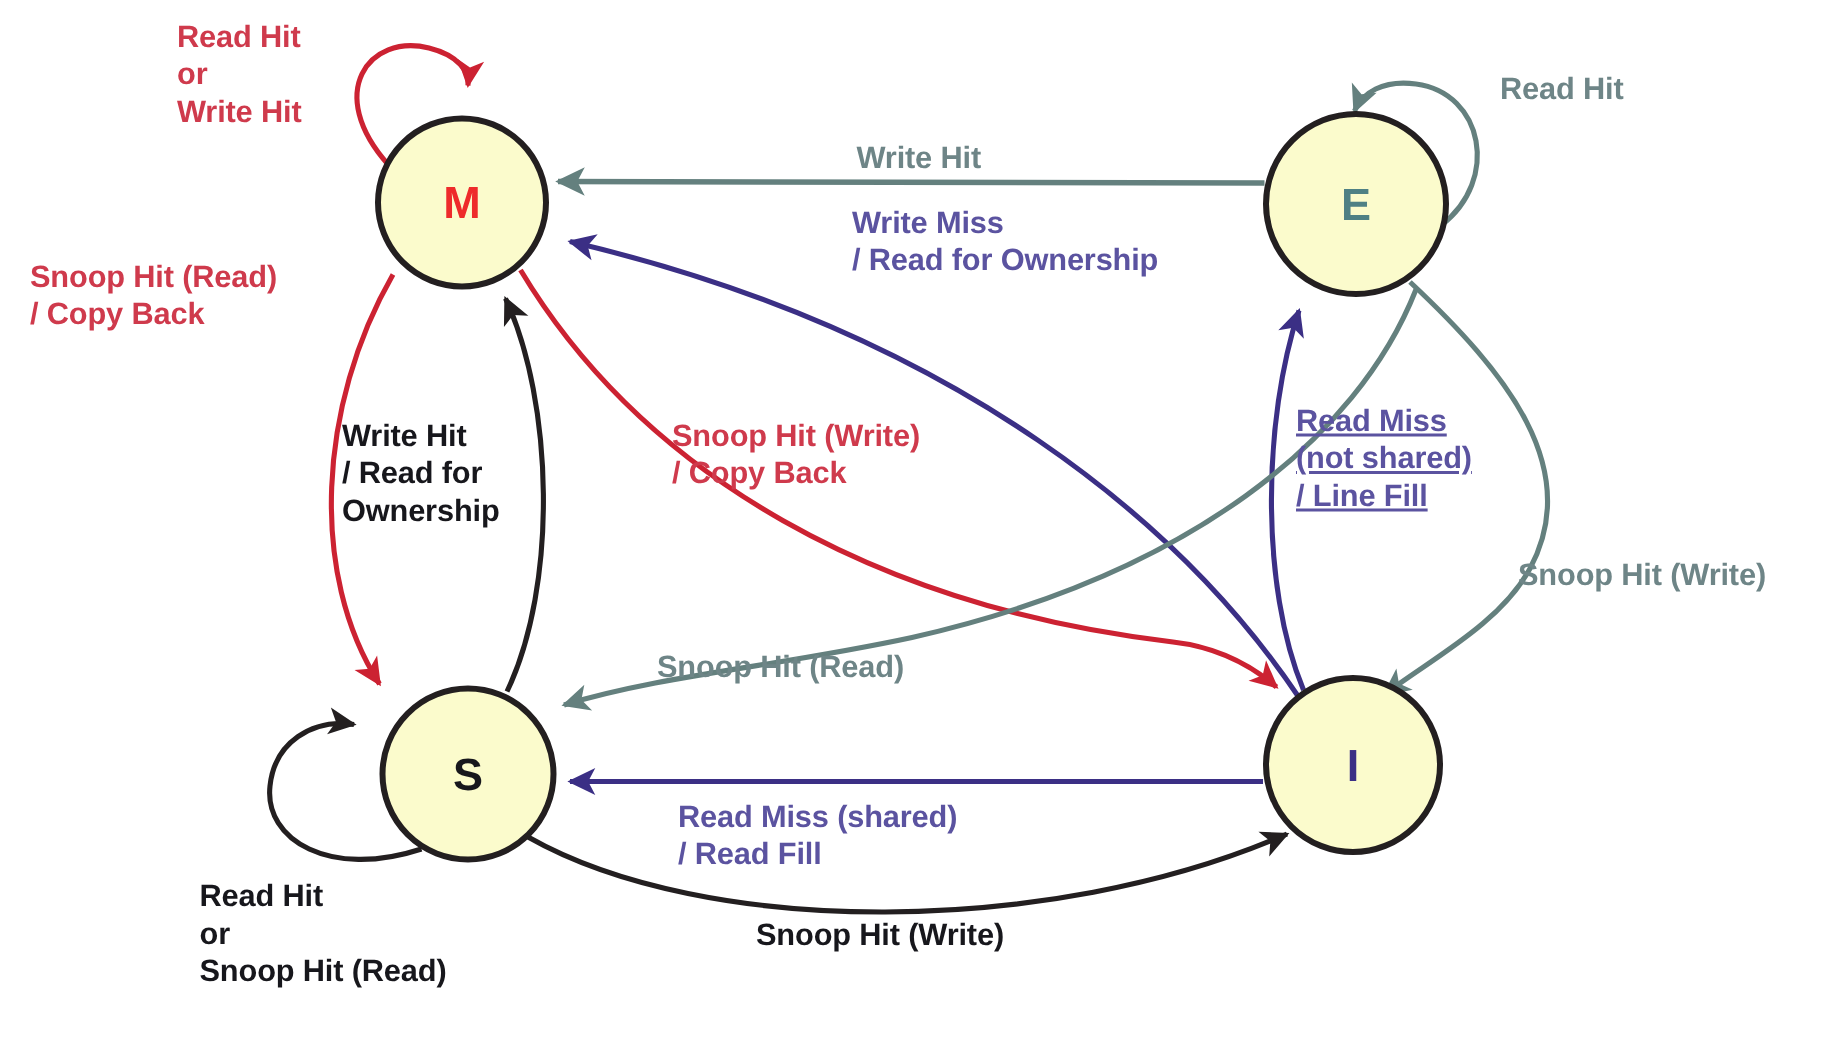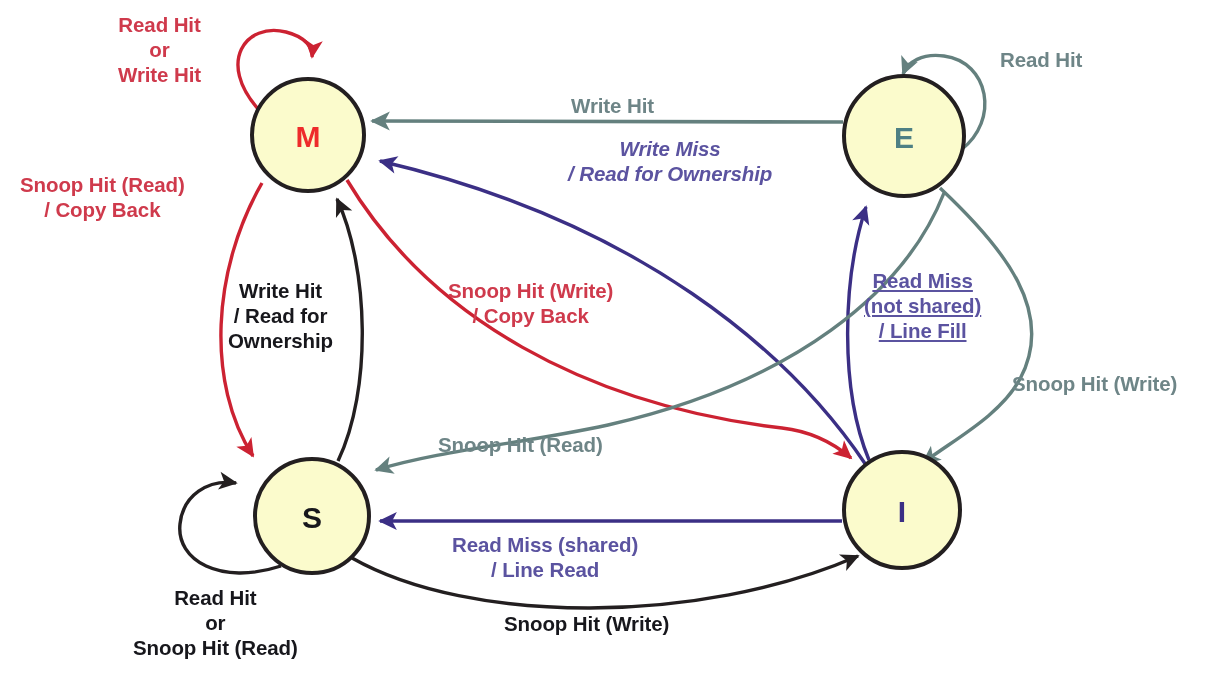--- a/index.html
+++ b/index.html
@@ -33,21 +33,20 @@
     dominant-baseline: central;
   }
   .edge-label {
     position: absolute;
     font-family: "Liberation Sans", sans-serif;
     font-weight: bold;
     font-size: 20.5px;
     line-height: 25px;
     white-space: pre-line;
     letter-spacing: -0.1px;
-    text-align: center;
   }
   .edge-path {
     fill: none;
     stroke-linecap: butt;
     stroke-linejoin: round;
   }
 </style>
 </head>
 <body>
 
@@ -127,21 +126,21 @@
 Write Hit</div>
 
     <div class="edge-label" style="left:1000px; top:47px; color:#6e8587;">Read Hit</div>
 
     <div class="edge-label" style="left:133px; top:585px; color:#17171c;">Read Hit
 or
 Snoop Hit (Read)</div>
 
     <div class="edge-label" style="left:571px; top:93px; color:#6e8587;">Write Hit</div>
 
-    <div class="edge-label" style="left:568px; top:136px; color:#5b53a0;font-style:italic;">Write Miss
+    <div class="edge-label" style="left:568px; top:136px; color:#5b53a0;">Write Miss
 / Read for Ownership</div>
 
     <div class="edge-label" style="left:20px; top:172px; color:#cf3a4c;">Snoop Hit (Read)
 / Copy Back</div>
 
     <div class="edge-label" style="left:228px; top:278px; color:#17171c;">Write Hit
 / Read for
 Ownership</div>
 
     <div class="edge-label" style="left:448px; top:278px; color:#cf3a4c;">Snoop Hit (Write)
@@ -149,18 +148,18 @@
 
     <div class="edge-label" style="left:864px; top:268px; color:#5b53a0;text-decoration:underline;">Read Miss
 (not shared)
 / Line Fill</div>
 
     <div class="edge-label" style="left:1012px; top:371px; color:#6e8587;">Snoop Hit (Write)</div>
 
     <div class="edge-label" style="left:438px; top:432px; color:#6e8587;">Snoop Hit (Read)</div>
 
     <div class="edge-label" style="left:452px; top:532px; color:#5b53a0;">Read Miss (shared)
-/ Line Read</div>
+/ Read Fill</div>
 
     <div class="edge-label" style="left:504px; top:611px; color:#17171c;">Snoop Hit (Write)</div>
   </div>
 
 </div>
 
 </body></html>

